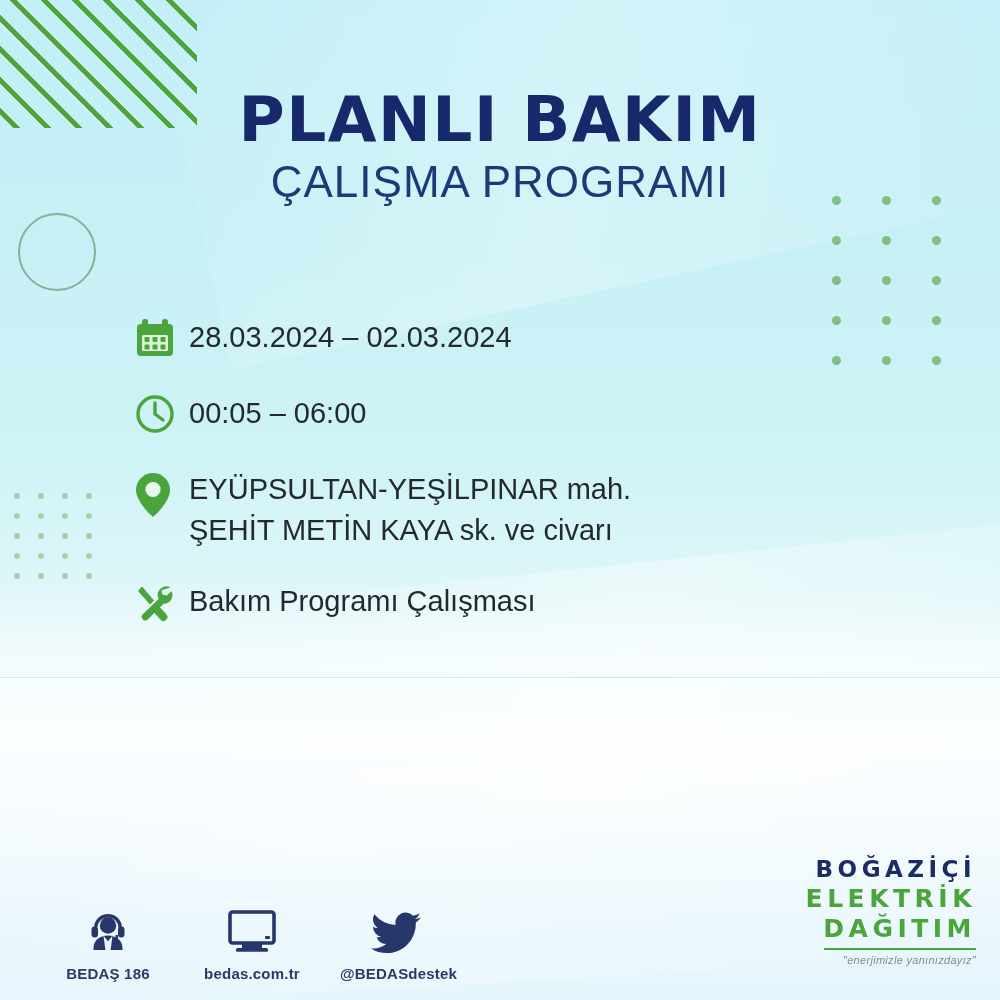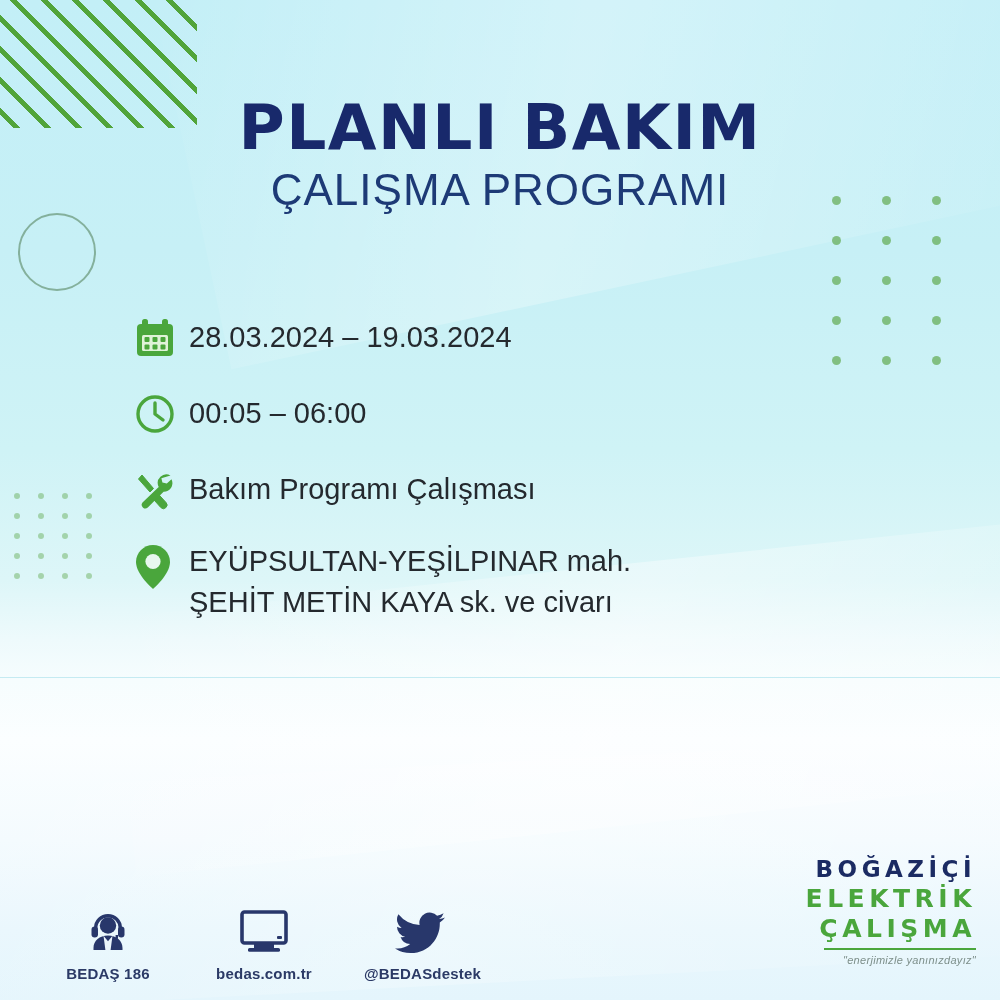--- a/index.html
+++ b/index.html
@@ -91,21 +91,21 @@
     left: 14px; top: 493px;
     grid-template-columns: repeat(4, 24px);
     grid-template-rows: repeat(5, 20px);
     opacity: .42;
   }
   .dots-left span { width: 6px; height: 6px; }
 
   
   .header {
     position: absolute;
-    left: 0; top: 96px;
+    left: 0; top: 88px;
     width: 1000px;
     text-align: center;
   }
   .title-main {
     color: #18296b;
     font-size: 63px;
     font-weight: 800;
     letter-spacing: 1.5px;
     line-height: 1.02;
     font-family: "DejaVu Sans", sans-serif;
@@ -141,21 +141,21 @@
   .row-date .row-icon, .row-time .row-icon { height: 50px; }
   .row-type  { margin-bottom: 20px; }
   .row-loc .row-icon { align-items: flex-start; padding-top: 6px; }
 
   
   .footer-contacts {
     position: absolute;
     left: 52px; bottom: 18px;
     display: flex;
     align-items: flex-end;
-    gap: 44px;
+    gap: 32px;
   }
   .contact { width: 112px; text-align: center; }
   .contact .c-icon { height: 58px; display: flex; align-items: flex-end; justify-content: center; }
   .contact .c-label {
     margin-top: 9px;
     color: #2b3a66;
     font-size: 15px;
     font-weight: 700;
     letter-spacing: .2px;
     font-family: "Liberation Sans", sans-serif;
@@ -269,58 +269,58 @@
           <g fill="#4aa63c">
             <rect x="11.5" y="21" width="5" height="5" rx="1"></rect>
             <rect x="19.5" y="21" width="5" height="5" rx="1"></rect>
             <rect x="27.5" y="21" width="5" height="5" rx="1"></rect>
             <rect x="11.5" y="28.5" width="5" height="5" rx="1"></rect>
             <rect x="19.5" y="28.5" width="5" height="5" rx="1"></rect>
             <rect x="27.5" y="28.5" width="5" height="5" rx="1"></rect>
           </g>
         </svg>
       </div>
-      <div class="row-text">28.03.2024 – 19.03.2024</div>
+      <div class="row-text">28.03.2024 – 02.03.2024</div>
     </div>
 
     <div class="row row-time">
       <div class="row-icon">
         <svg width="44" height="44" viewBox="0 0 44 44" aria-hidden="true">
           <circle cx="22" cy="22" r="17" fill="none" stroke="#4aa63c" stroke-width="3.4"></circle>
           <path d="M22 11 L22 22 L30 28" fill="none" stroke="#4aa63c" stroke-width="3.4" stroke-linecap="round" stroke-linejoin="round"></path>
         </svg>
       </div>
       <div class="row-text">00:05 – 06:00</div>
+    </div>
+
+    <div class="row row-loc">
+      <div class="row-icon">
+        <svg width="40" height="48" viewBox="0 0 40 48" aria-hidden="true">
+          <path d="M20 2 C10.6 2 3 9.6 3 19 C3 31.5 20 46 20 46 C20 46 37 31.5 37 19 C37 9.6 29.4 2 20 2 Z" fill="#4aa63c"></path>
+          <circle cx="20" cy="18.5" r="7.6" fill="#e7f7ee"></circle>
+        </svg>
+      </div>
+      <div class="row-text">
+        <span>EYÜPSULTAN-YEŞİLPINAR mah.</span>
+        <span class="line2">ŞEHİT METİN KAYA sk. ve civarı</span>
+      </div>
     </div>
 
     <div class="row row-type">
       <div class="row-icon">
         <svg width="44" height="44" viewBox="0 0 44 44" aria-hidden="true">
           <g stroke="#4aa63c" fill="#4aa63c">
             <path d="M9 6 L20.5 19.5 L17 23 L5.5 10 Z" stroke-width="1"></path>
             <path d="M22.5 22 L33 33.5 a3.6 3.6 0 0 1 -5.2 5 L17.5 27" stroke-width="1"></path>
             <path d="M37.5 6.5 a8.6 8.6 0 0 0 -11.8 11.4 L9.5 33.5 a3.7 3.7 0 0 0 5.3 5.1
                      L30.6 22.7 A8.6 8.6 0 0 0 38.5 10.2 L33.8 14.6 L29.4 13.6 L28.4 9.2 Z" stroke-width="0"></path>
           </g>
         </svg>
       </div>
       <div class="row-text">Bakım Programı Çalışması</div>
-    </div>
-
-    <div class="row row-loc">
-      <div class="row-icon">
-        <svg width="40" height="48" viewBox="0 0 40 48" aria-hidden="true">
-          <path d="M20 2 C10.6 2 3 9.6 3 19 C3 31.5 20 46 20 46 C20 46 37 31.5 37 19 C37 9.6 29.4 2 20 2 Z" fill="#4aa63c"></path>
-          <circle cx="20" cy="18.5" r="7.6" fill="#e7f7ee"></circle>
-        </svg>
-      </div>
-      <div class="row-text">
-        <span>EYÜPSULTAN-YEŞİLPINAR mah.</span>
-        <span class="line2">ŞEHİT METİN KAYA sk. ve civarı</span>
-      </div>
     </div>
 
   </div>
 
   <div class="footer-contacts">
 
     <div class="contact">
       <div class="c-icon">
         <svg width="50" height="50" viewBox="0 0 50 50" aria-hidden="true">
           <g fill="#28376b">
@@ -360,18 +360,18 @@
         </svg>
       </div>
       <div class="c-label">@BEDASdestek</div>
     </div>
 
   </div>
 
   <div class="brand">
     <div class="b1">BOĞAZİÇİ</div>
     <div class="b2">ELEKTRİK</div>
-    <div class="b3">ÇALIŞMA</div>
+    <div class="b3">DAĞITIM</div>
     <div class="rule"></div>
     <div class="tag">"enerjimizle yanınızdayız"</div>
   </div>
 
 </div>
 
 </body></html>

